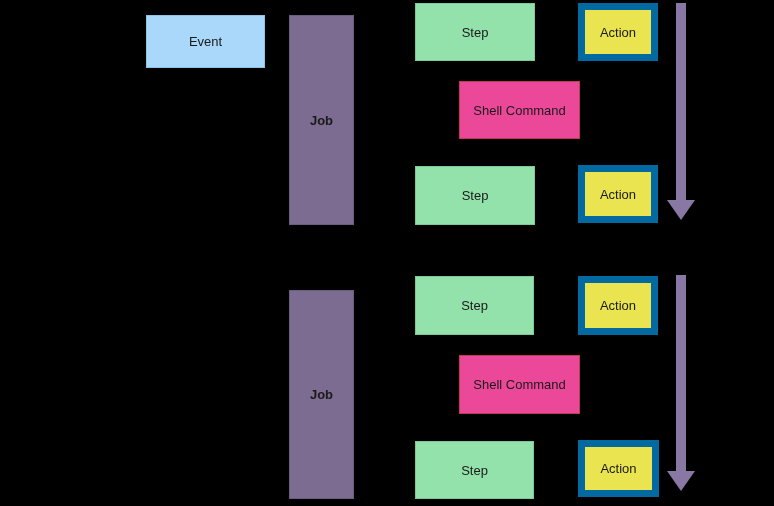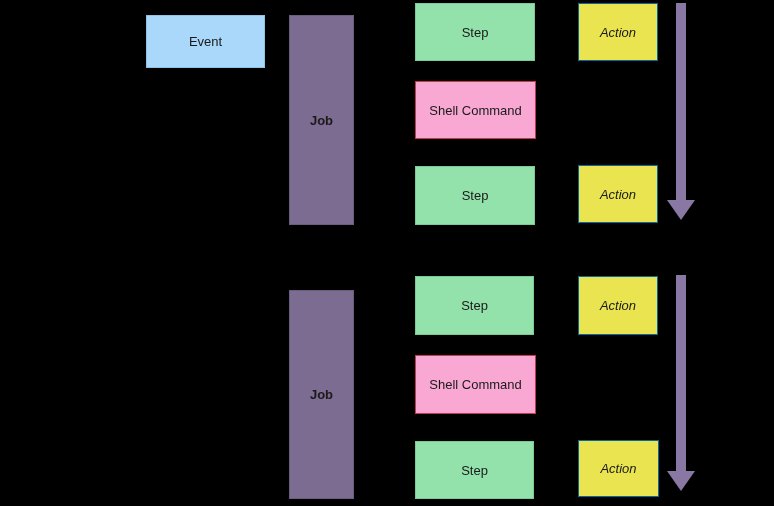--- a/index.html
+++ b/index.html
@@ -32,27 +32,27 @@
   .node.job {
     background: #7d6c92;
     border: 1px solid #6c5c80;
     font-weight: bold;
   }
   .node.step {
     background: #93e2ab;
     border: 1px solid #79cc95;
   }
   .node.shell {
-    background: #f9a8d4;
+    background: #ec4899;
     border: 1px solid #c23a52;
+    margin-left: 44px;
   }
   .node.action {
     background: #e9e44f;
-    border: 1px solid #0369a1;
-    font-style: italic;
+    border: 7px solid #0369a1;
   }
   .arrow-shaft {
     position: absolute;
     width: 10px;
     background: #8a78a4;
   }
   .arrow-head {
     position: absolute;
     width: 0;
     height: 0;

